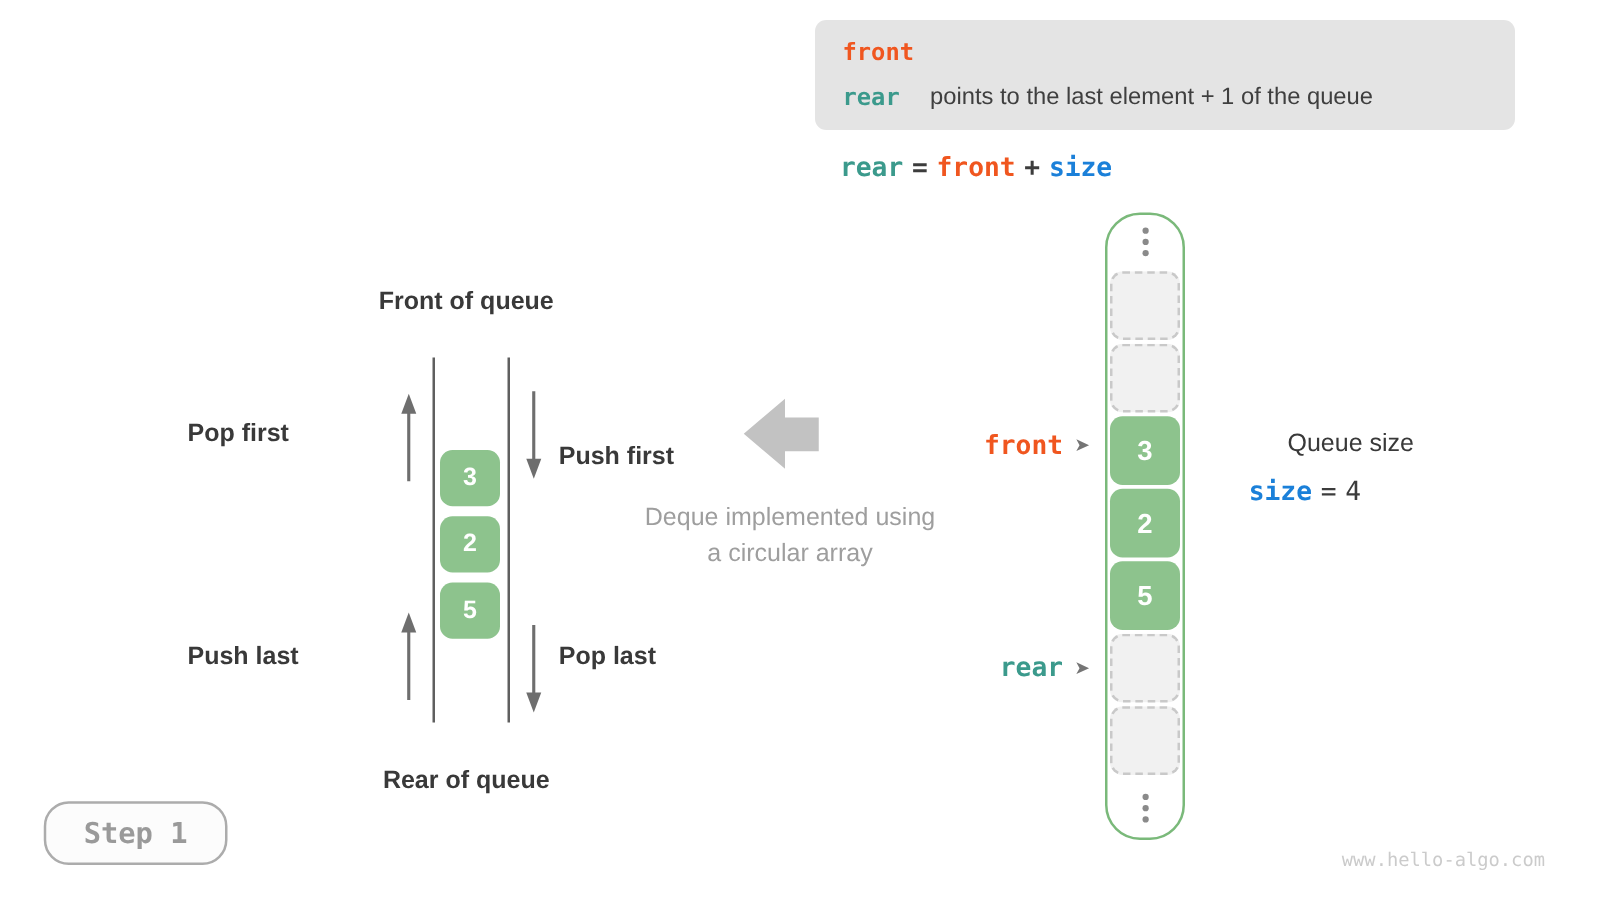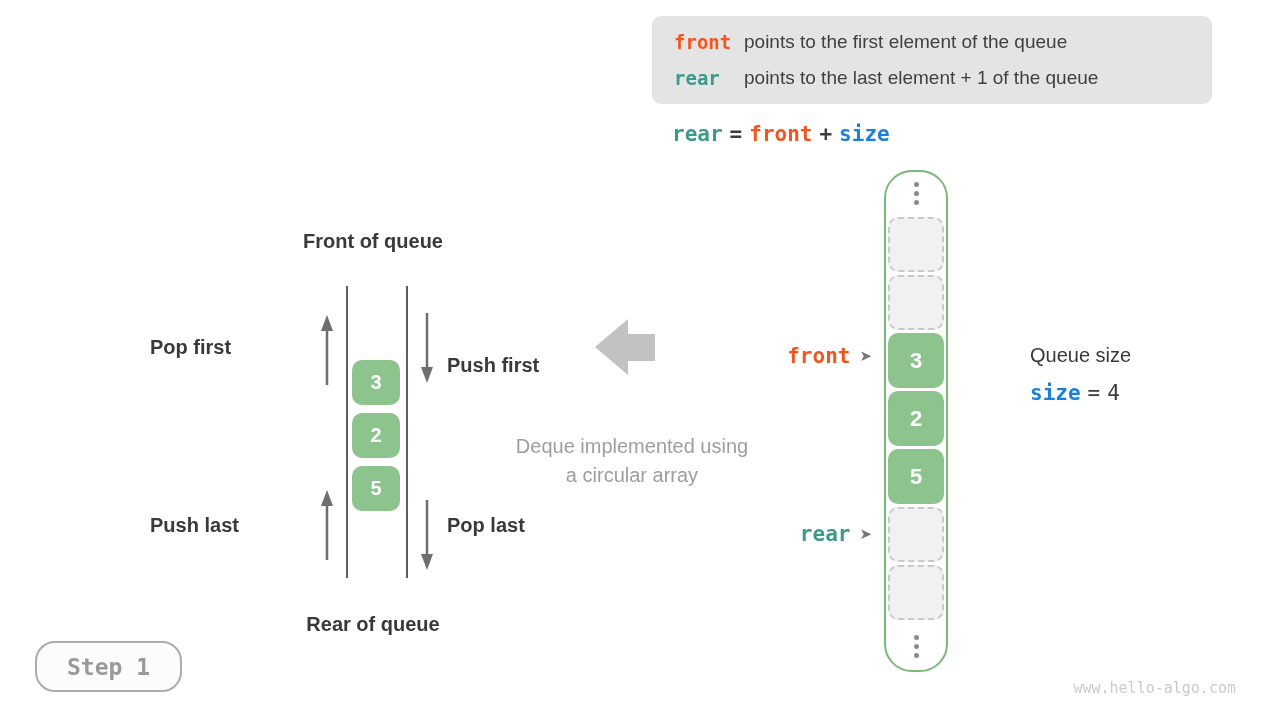--- a/index.html
+++ b/index.html
@@ -37,21 +37,21 @@
   .stack .cell-sm {
     width: 48px; height: 45px; margin-bottom: 8px; border-radius: 10px;
     background: #8dc38d; color: #ffffff; font-weight: bold; font-size: 20px;
     display: flex; align-items: center; justify-content: center;
   }
 
   svg.overlay { position: absolute; left: 0; top: 0; pointer-events: none; }
 
   .caption {
     position: absolute; left: 482px; top: 400px; width: 300px;
-    font-size: 20px; line-height: 29px; color: #9e9e9e; text-align: center; margin-top: 32px;
+    font-size: 20px; line-height: 29px; color: #9e9e9e; text-align: center;
   }
 
   
   .array-box {
     position: absolute; left: 884px; top: 170px; width: 64px; height: 502px;
     border: 2px solid #7ab97a; border-radius: 28px; background: #ffffff;
     display: flex; flex-direction: column; align-items: center; padding-top: 8px;
   }
   .vdots { display: flex; flex-direction: column; align-items: center; }
   .vdots.top { margin-bottom: 10px; }
@@ -69,21 +69,21 @@
     position: absolute; width: 172px; left: 700px; text-align: right;
     font-size: 21px; display: flex; justify-content: flex-end; align-items: center;
   }
   .pointer .arrowhead { color: #757575; font-size: 15px; margin-left: 9px;
     font-family: "DejaVu Sans", sans-serif; }
   .pointer-front { top: 344px; color: #f0561f; }
   .pointer-rear  { top: 522px; color: #3b9a8c; }
 
   
   .qsize-title { position: absolute; left: 1030px; top: 344px; font-size: 20px; color: #393939; }
-  .qsize-expr  { position: absolute; left: 1030px; top: 381px; font-size: 21px; }
+  .qsize-expr  { position: absolute; left: 999px; top: 381px; font-size: 21px; }
   .qsize-expr .var { color: #1b80d9; }
   .qsize-expr .op { color: #3c3c3c; margin: 0 7px; font-family: "DejaVu Sans Mono", "Liberation Mono", monospace; }
   .qsize-expr .num { color: #3c3c3c; font-family: "DejaVu Sans Mono", "Liberation Mono", monospace; }
 
   
   .step-badge {
     position: absolute; left: 35px; top: 641px; width: 147px; height: 51px;
     border: 2px solid #acacac; border-radius: 20px; background: #fcfcfc;
     display: flex; align-items: center; justify-content: center;
     font-size: 23px; color: #9a9a9a;
@@ -96,21 +96,20 @@
   }
 </style>
 </head>
 <body>
 
 <div class="canvas">
 
   <div class="info-box">
     <div class="info-row">
       <span class="kw kw-front mono">front</span>
-      <span class="txt">points to the first element of the queue</span>
     </div>
     <div class="info-row">
       <span class="kw kw-rear mono">rear</span>
       <span class="txt">points to the last element + 1 of the queue</span>
     </div>
   </div>
 
   <div class="formula mono">
     <span class="f-rear">rear</span><span class="op">=</span><span class="f-front">front</span><span class="op">+</span><span class="f-size">size</span>
   </div>

